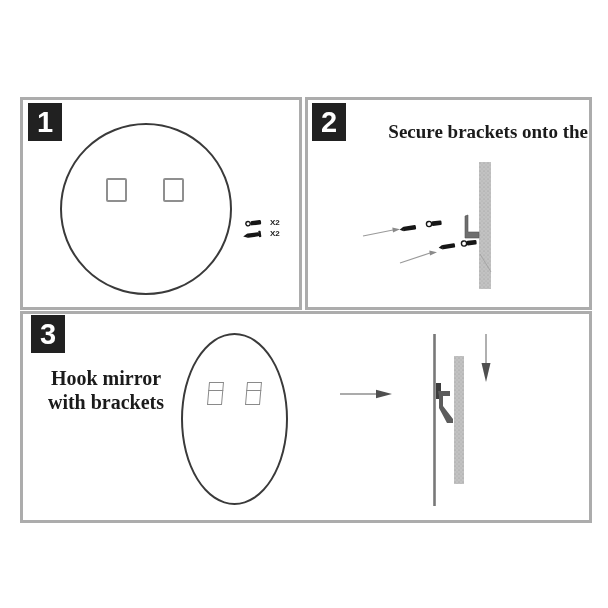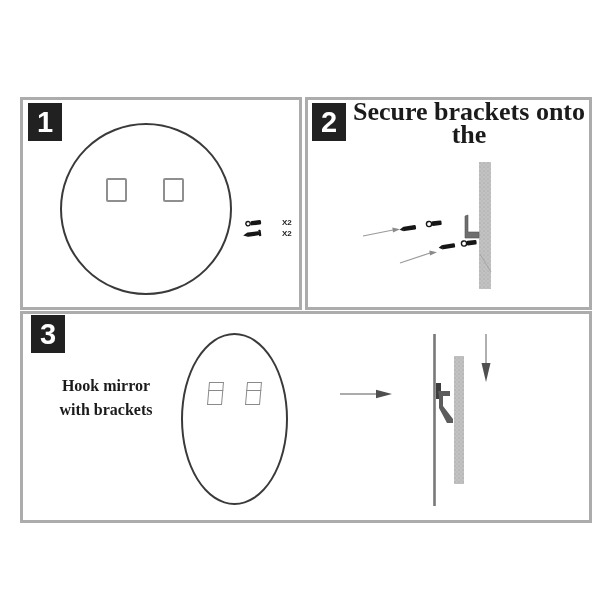--- a/index.html
+++ b/index.html
@@ -20,37 +20,37 @@
     color:#ffffff; font-family:"Liberation Sans", sans-serif;
     font-weight:bold; font-size:29px; line-height:38px; text-align:center;
   }
   #panel1 .badge { left:5px; top:3px; }
   #panel2 .badge { left:4px; top:3px; }
   #panel3 .badge { left:8px; top:1px; }
 
   .caption {
     position:absolute; color:#1b1b1b; font-weight:bold; text-align:center;
   }
-  #caption2 { left:42px; top:0;  width:238px; font-size:26px; line-height:23px; }
-  #caption3 { left:17px; top:60px; width:132px; font-size:16px; line-height:24px; }
+  #caption2 { left:42px; top:20px;  width:238px; font-size:19px; line-height:23px;text-align:right; }
+  #caption3 { left:17px; top:52px; width:132px; font-size:20px; line-height:24px; }
 
   
   .mirror-back {
     position:absolute; left:37px; top:23px; width:172px; height:172px;
     border:2px solid #3a3a3a; border-radius:50%;
   }
   .kb-slot {
     position:absolute; width:21px; height:24px;
     border:2px solid #8f8f8f; border-radius:2px; background:#fff;
   }
   #sq1 { left:83px;  top:78px; }
   #sq2 { left:140px; top:78px; }
 
   .hw-row {
-    position:absolute; display:flex; gap:20px;
+    position:absolute; display:flex; align-items:center; gap:8px;
     height:10px;
   }
   #hw1 { left:222px; top:118px; }
   #hw2 { left:220px; top:129px; }
   .hw-qty {
     font-family:"Liberation Sans", sans-serif; font-weight:bold;
     font-size:8px; color:#1d1d1d; line-height:10px;
   }
 
   

